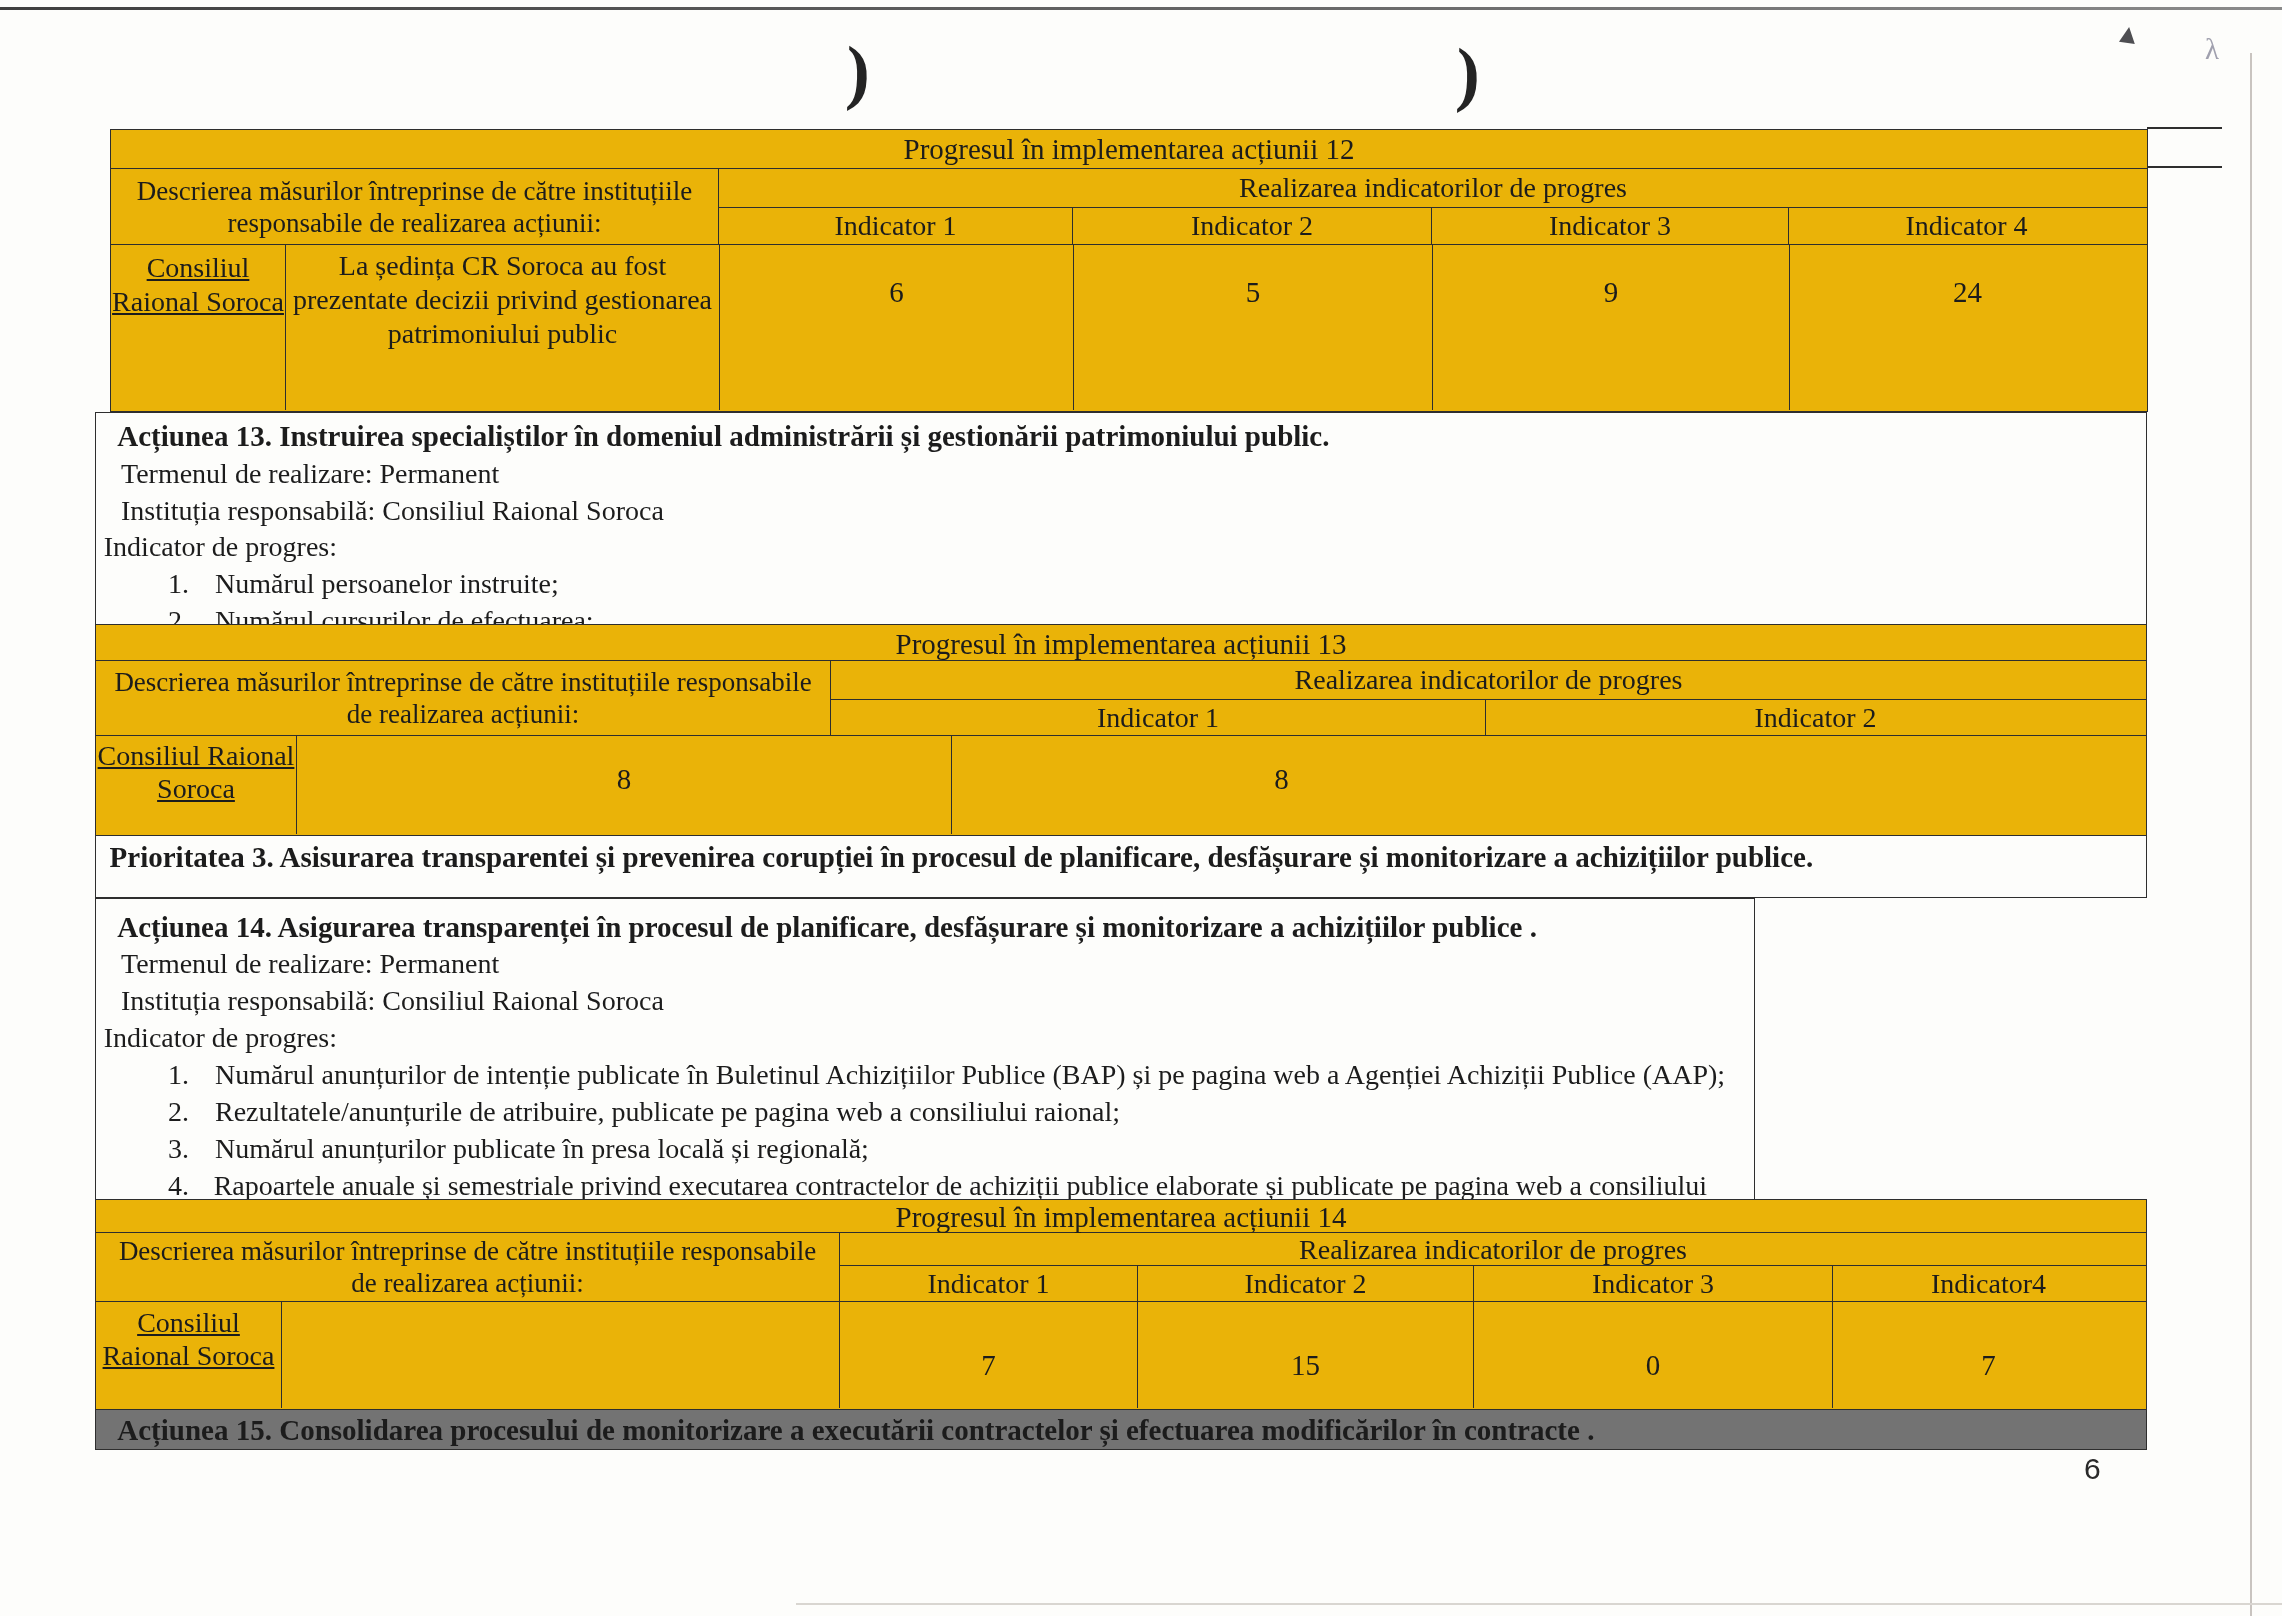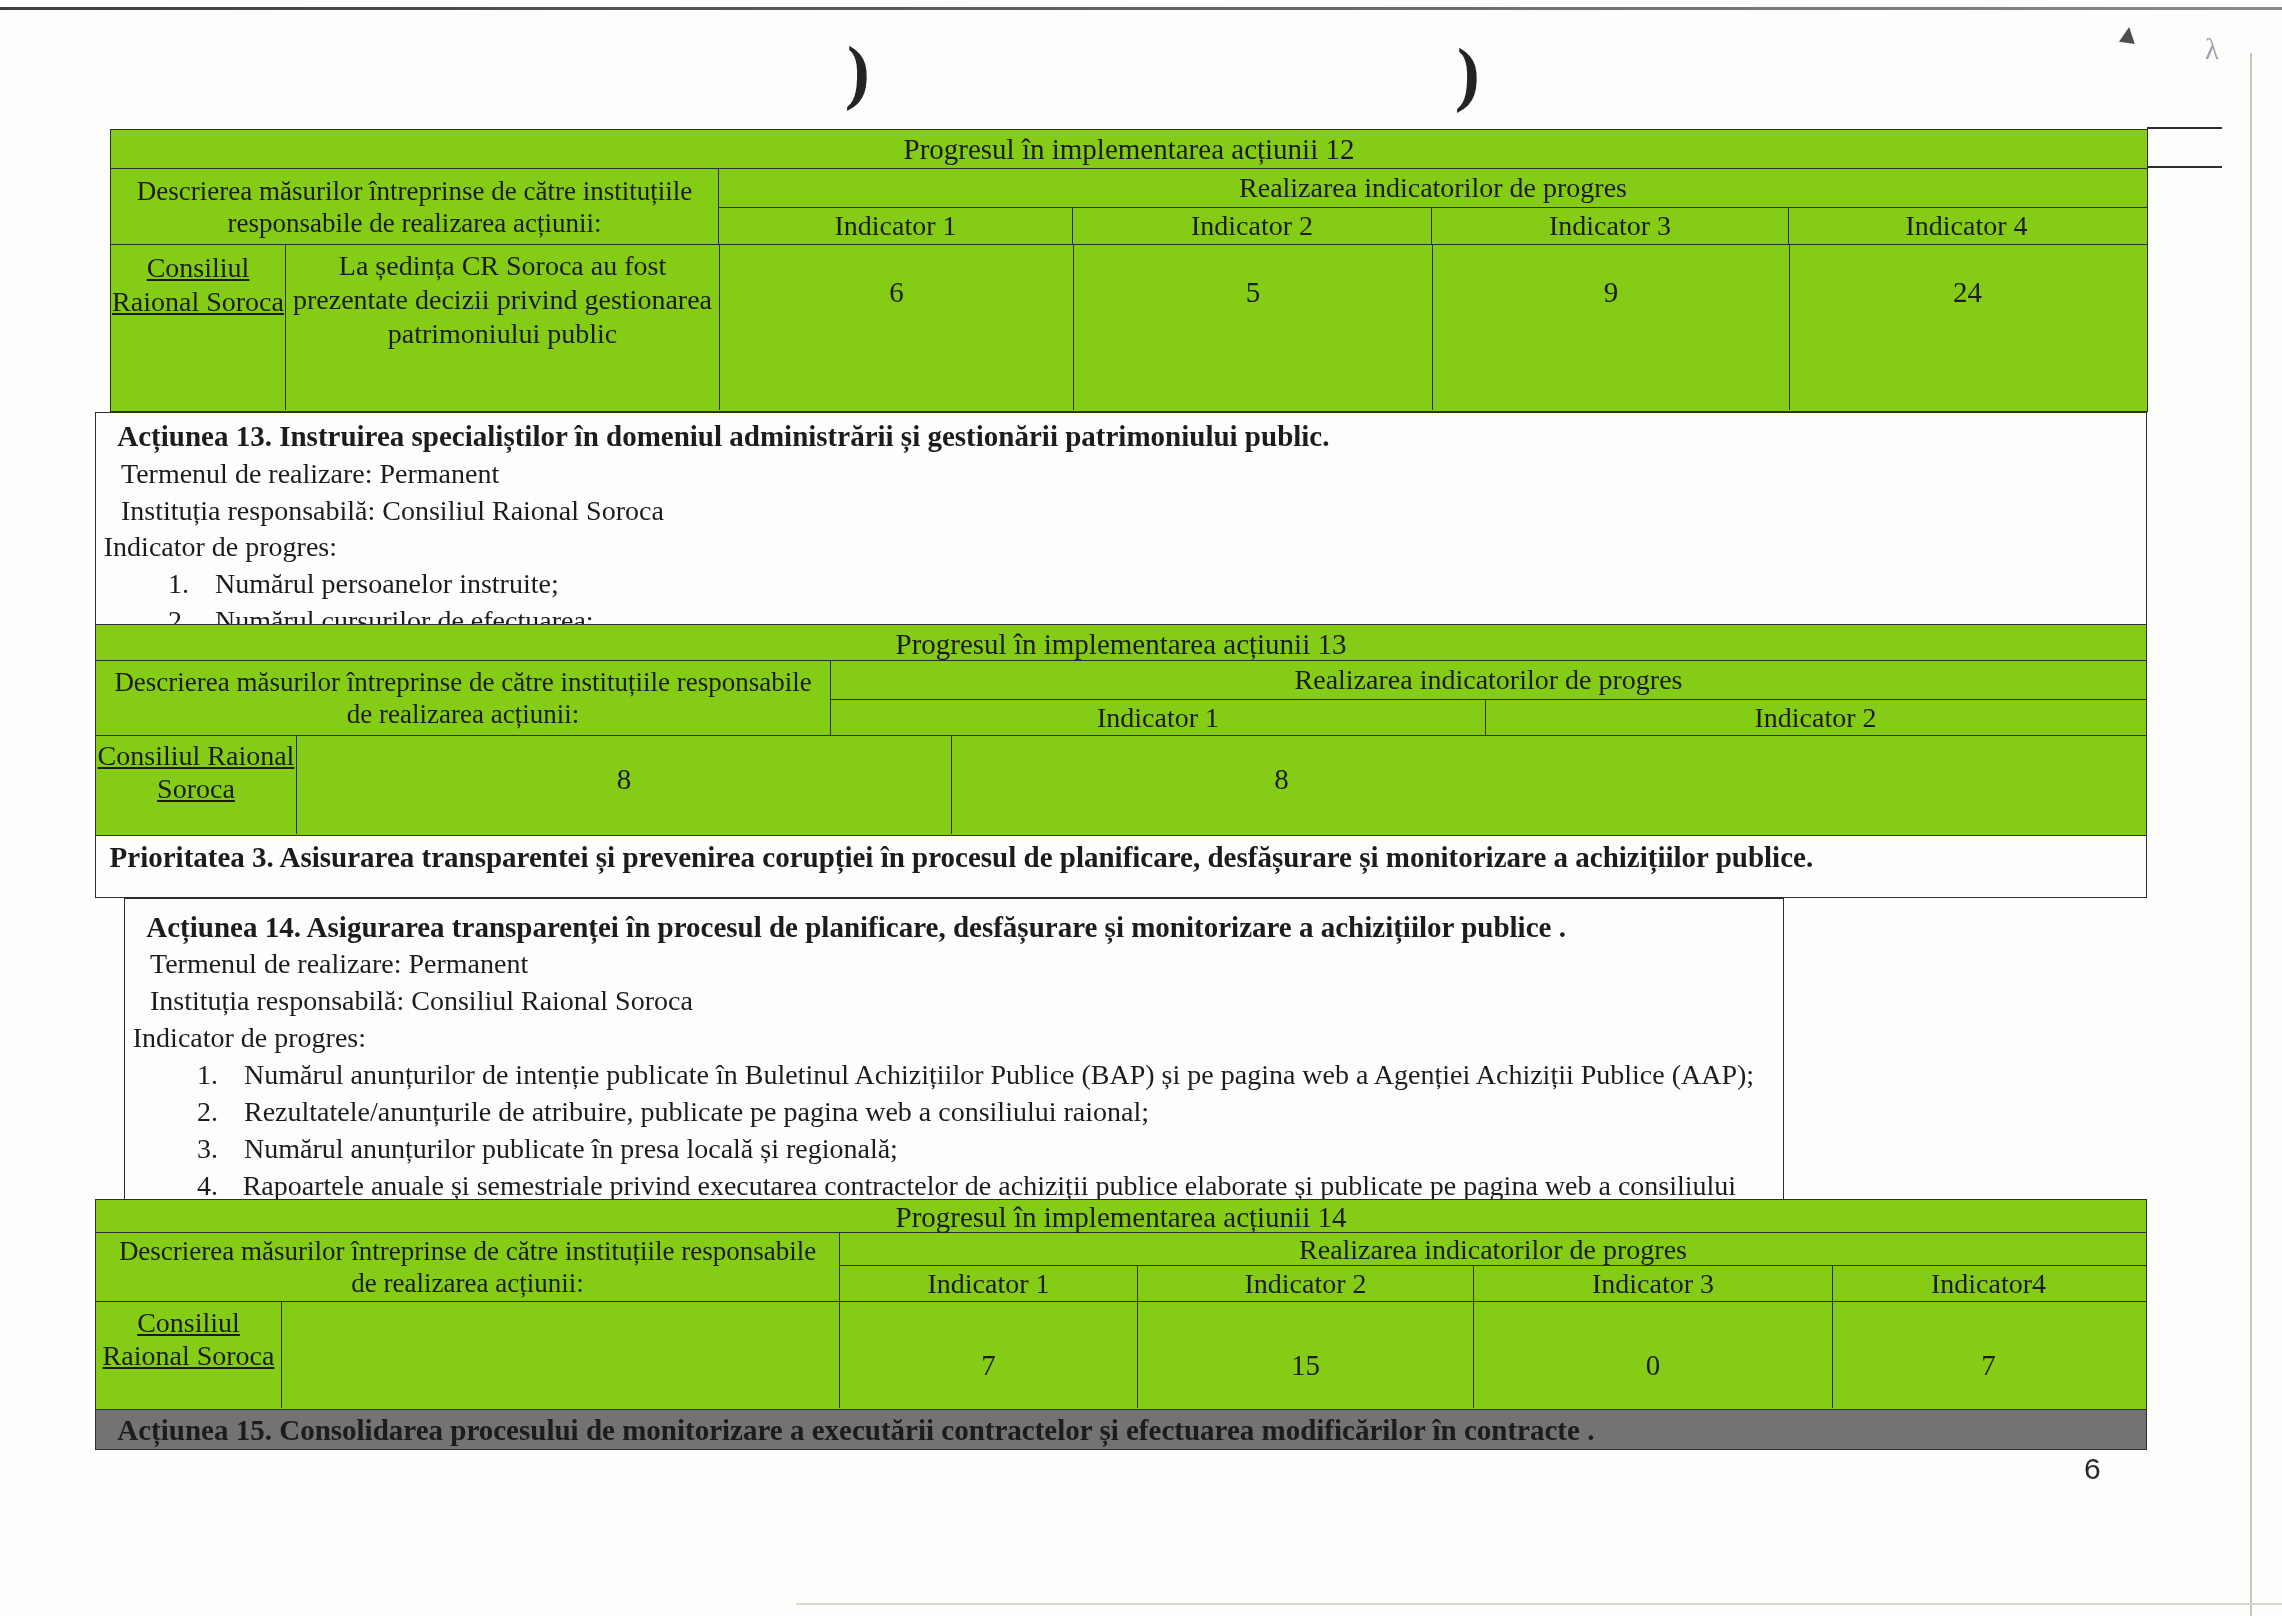--- a/index.html
+++ b/index.html
@@ -19,21 +19,21 @@
     border-left:8.7px solid transparent; border-right:8.7px solid transparent;
     border-bottom:16.5px solid #4e4e52; transform:rotate(8deg); }
   .stray { position:absolute; left:2205px; top:33px; font-size:29px; color:#a0a0ae; }
   .right-line { position:absolute; left:2250px; top:53px; width:1.9px; height:1563px; background:#c9c4c0; }
   .ext-line { position:absolute; height:1.9px; background:#2e2e2e; }
   .ext1 { left:2147px; top:127px; width:75px; }
   .ext2 { left:2147px; top:166px; width:75px; }
   .bottom-line { position:absolute; left:796px; top:1603px; width:1487px; height:1.9px; background:#d9d6d1; }
 
   
-  .tbl { position:absolute; border:1.9px solid #2e2e2e; background:#84cc16; }
+  .tbl { position:absolute; border:1.9px solid #2e2e2e; background:#eab308; }
   .t-title { border-bottom:1.9px solid #2e2e2e; text-align:center; font-size:29px; padding-top:2.9px; }
   .t-head { display:flex; }
   .t-desc { border-right:1.9px solid #2e2e2e; display:flex; align-items:center; justify-content:center;
     text-align:center; font-size:27px; line-height:32px; padding:0 7.8px; }
   .t-right { display:flex; flex-direction:column; flex:1; }
   .t-real { border-bottom:1.9px solid #2e2e2e; text-align:center; font-size:28px; padding-top:2.9px; }
   .t-inds { display:flex; flex:1; }
   .t-inds > div { border-right:1.9px solid #2e2e2e; text-align:center; font-size:28px; padding-top:1.9px; }
   .t-inds > div:last-child { border-right:none; }
   .t-row { display:flex; border-top:1.9px solid #2e2e2e; }
@@ -57,21 +57,21 @@
   .t12 .t-val { padding-top:31px; }
 
   
   .block { position:absolute; border:1.9px solid #2e2e2e; background:#fdfdfb; font-size:28px; }
   .b-title { font-weight:bold; font-size:29px; padding:6.8px 0 0 21.3px; }
   .b-line { padding-left:25px; margin-top:4.9px; }
   .b-ind { padding-left:7.8px; margin-top:4.9px; }
   .item { display:flex; margin-top:4.9px; padding-left:72px; }
   .item .no { width:47px; }
   .blk13 { left:95px; top:412px; width:2052px; height:213px; }
-  .blk14 { left:95px; top:898px; width:1660px; height:304px;margin-left:29px; }
+  .blk14 { left:95px; top:898px; width:1660px; height:304px; }
   .blk14 .b-title { padding-top:11.6px; }
 
   
   .t13 { left:95px; top:624px; width:2052px; height:213px; }
   .t13 .t-title { height:36px; }
   .t13 .t-head { height:74px; }
   .t13 .t-desc { width:735px; }
   .t13 .t-real { height:39px; }
   .t13 .i1 { width:655px; } .t13 .i2 { width:659px; }
   .t13 .t-row { height:99px; }

